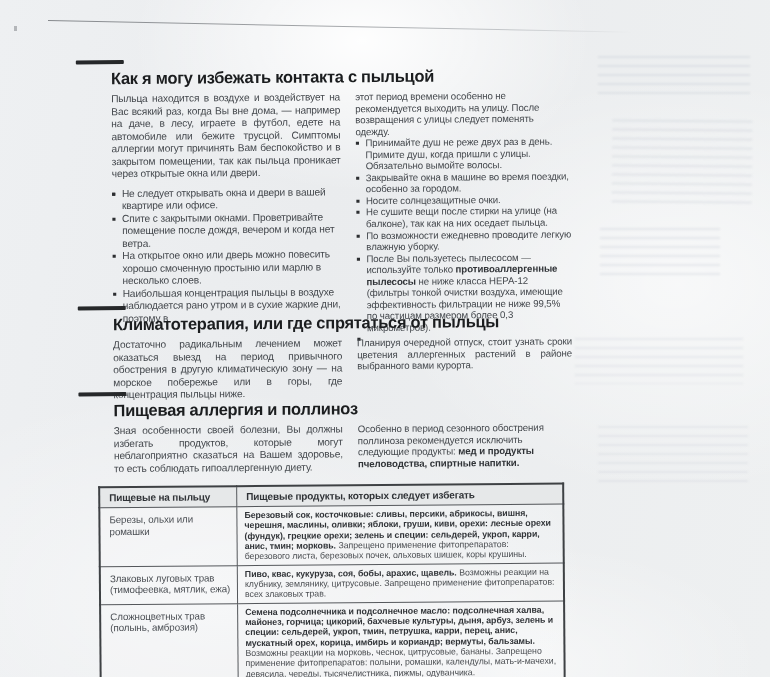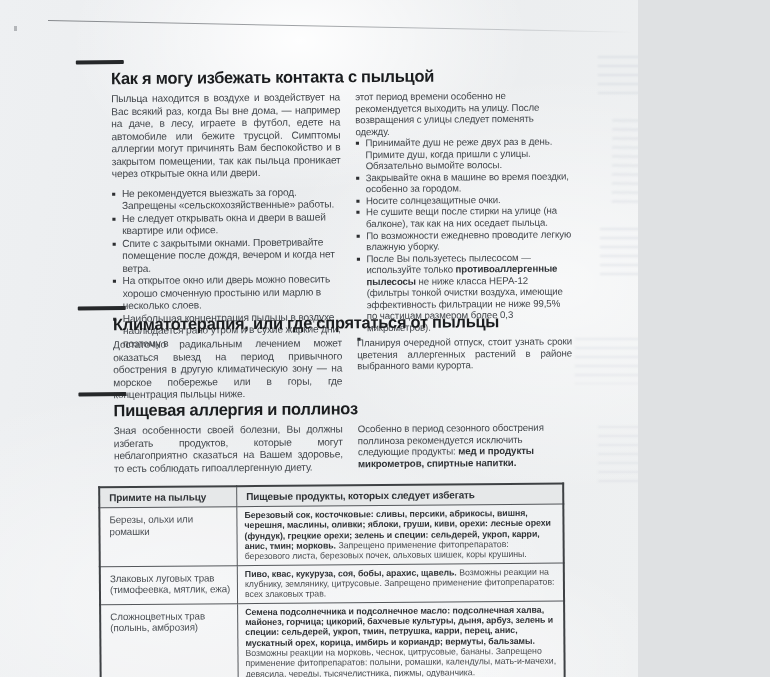--- a/index.html
+++ b/index.html
@@ -2,21 +2,21 @@
 <html><head>
 <meta charset="utf-8">
 <style>
   html,body{margin:0;padding:0;}
   body{
     width:770px;height:677px;overflow:hidden;
     font-family:"Liberation Sans", sans-serif;
     background:#dfe1e3;
   }
   .page{
-    position:relative;width:638px;height:677px;overflow:hidden;
+    position:relative;width:770px;height:677px;overflow:hidden;
     background:
       radial-gradient(ellipse 320px 210px at 47% 6%, rgba(255,255,255,.95), rgba(255,255,255,0) 72%),
       radial-gradient(ellipse 420px 300px at 88% 42%, rgba(255,255,255,.6), rgba(255,255,255,0) 70%),
       radial-gradient(ellipse 520px 280px at 28% 88%, rgba(255,255,255,.55), rgba(255,255,255,0) 75%),
       radial-gradient(ellipse 300px 160px at 70% 98%, rgba(255,255,255,.5), rgba(255,255,255,0) 75%),
       linear-gradient(100deg, #eef0f2 0%, #eaecee 40%, #eef0f1 100%);
     text-decoration: underline;
   }
   .fold-line{
     position:absolute;left:48px;top:20px;width:585px;height:1px;
@@ -85,21 +85,21 @@
 
   <div class="content">
 
     <section class="sec sec-avoid">
       <div class="dash"></div>
       <h1>Как я могу избежать контакта с пыльцой</h1>
       <div class="cols">
         <div class="colL">
           <p class="just">Пыльца находится в воздухе и воздействует на Вас всякий раз, когда Вы вне дома, — например на даче, в лесу, играете в футбол, едете на автомобиле или бежите трусцой. Симптомы аллергии могут причинять Вам беспокойство и в закрытом помещении, так как пыльца проникает через открытые окна или двери.</p>
           <div class="bullets">
-            <div class="bullet"><span class="bm">■</span><span><span>Не рекомендуется выезжать за город. Запрещены «сельскохозяйственные» работы.</span></span></div>
+            <div class="bullet"><span class="bm">■</span></div>
             <div class="bullet"><span class="bm">■</span><span><span>Не следует открывать окна и двери в вашей квартире или офисе.</span></span></div>
             <div class="bullet"><span class="bm">■</span><span><span>Спите с закрытыми окнами. Проветривайте помещение после дождя, вечером и когда нет ветра.</span></span></div>
             <div class="bullet"><span class="bm">■</span><span><span>На открытое окно или дверь можно повесить хорошо смоченную простыню или марлю в несколько слоев.</span></span></div>
             <div class="bullet"><span class="bm">■</span><span><span>Наибольшая концентрация пыльцы в воздухе наблюдается рано утром и в сухие жаркие дни, поэтому в</span></span></div>
           </div>
         </div>
         <div class="colR">
           <p>этот период времени особенно не рекомендуется выходить на улицу. После возвращения с улицы следует поменять одежду.</p>
           <div>
             <div class="bullet"><span class="bm">■</span><span><span>Принимайте душ не реже двух раз в день. Примите душ, когда пришли с улицы. Обязательно вымойте волосы.</span></span></div>
@@ -128,29 +128,29 @@
     </section>
 
     <section class="sec sec-food">
       <div class="dash"></div>
       <h1>Пищевая аллергия и поллиноз</h1>
       <div class="cols">
         <div class="colL txt-l">
           <p class="just">Зная особенности своей болезни, Вы должны избегать продуктов, которые могут неблагоприятно сказаться на Вашем здоровье, то есть соблюдать гипоаллергенную диету.</p>
         </div>
         <div class="colR txt-l">
-          <p><span>Особенно в период сезонного обострения поллиноза рекомендуется исключить следующие продукты: </span><b>мед и продукты микрометров, спиртные напитки.</b></p>
+          <p><span>Особенно в период сезонного обострения поллиноза рекомендуется исключить следующие продукты: </span><b>мед и продукты пчеловодства, спиртные напитки.</b></p>
         </div>
       </div>
     </section>
 
     <table class="food">
       <thead>
         <tr>
-          <th class="h">Примите на пыльцу</th>
+          <th class="h">Пищевые на пыльцу</th>
           <th class="h">Пищевые продукты, которых следует избегать</th>
         </tr>
       </thead>
       <tbody>
         <tr>
           <td class="allergen">Березы, ольхи или ромашки</td>
           <td class="products"><b>Березовый сок, косточковые: сливы, персики, абрикосы, вишня, черешня, маслины, оливки; яблоки, груши, киви, орехи: лесные орехи (фундук), грецкие орехи; зелень и специи: сельдерей, укроп, карри, анис, тмин; морковь.</b><span> Запрещено применение фитопрепаратов: березового листа, березовых почек, ольховых шишек, коры крушины.</span></td>
         </tr>
         <tr>
           <td class="allergen">Злаковых луговых трав (тимофеевка, мятлик, ежа)</td>

